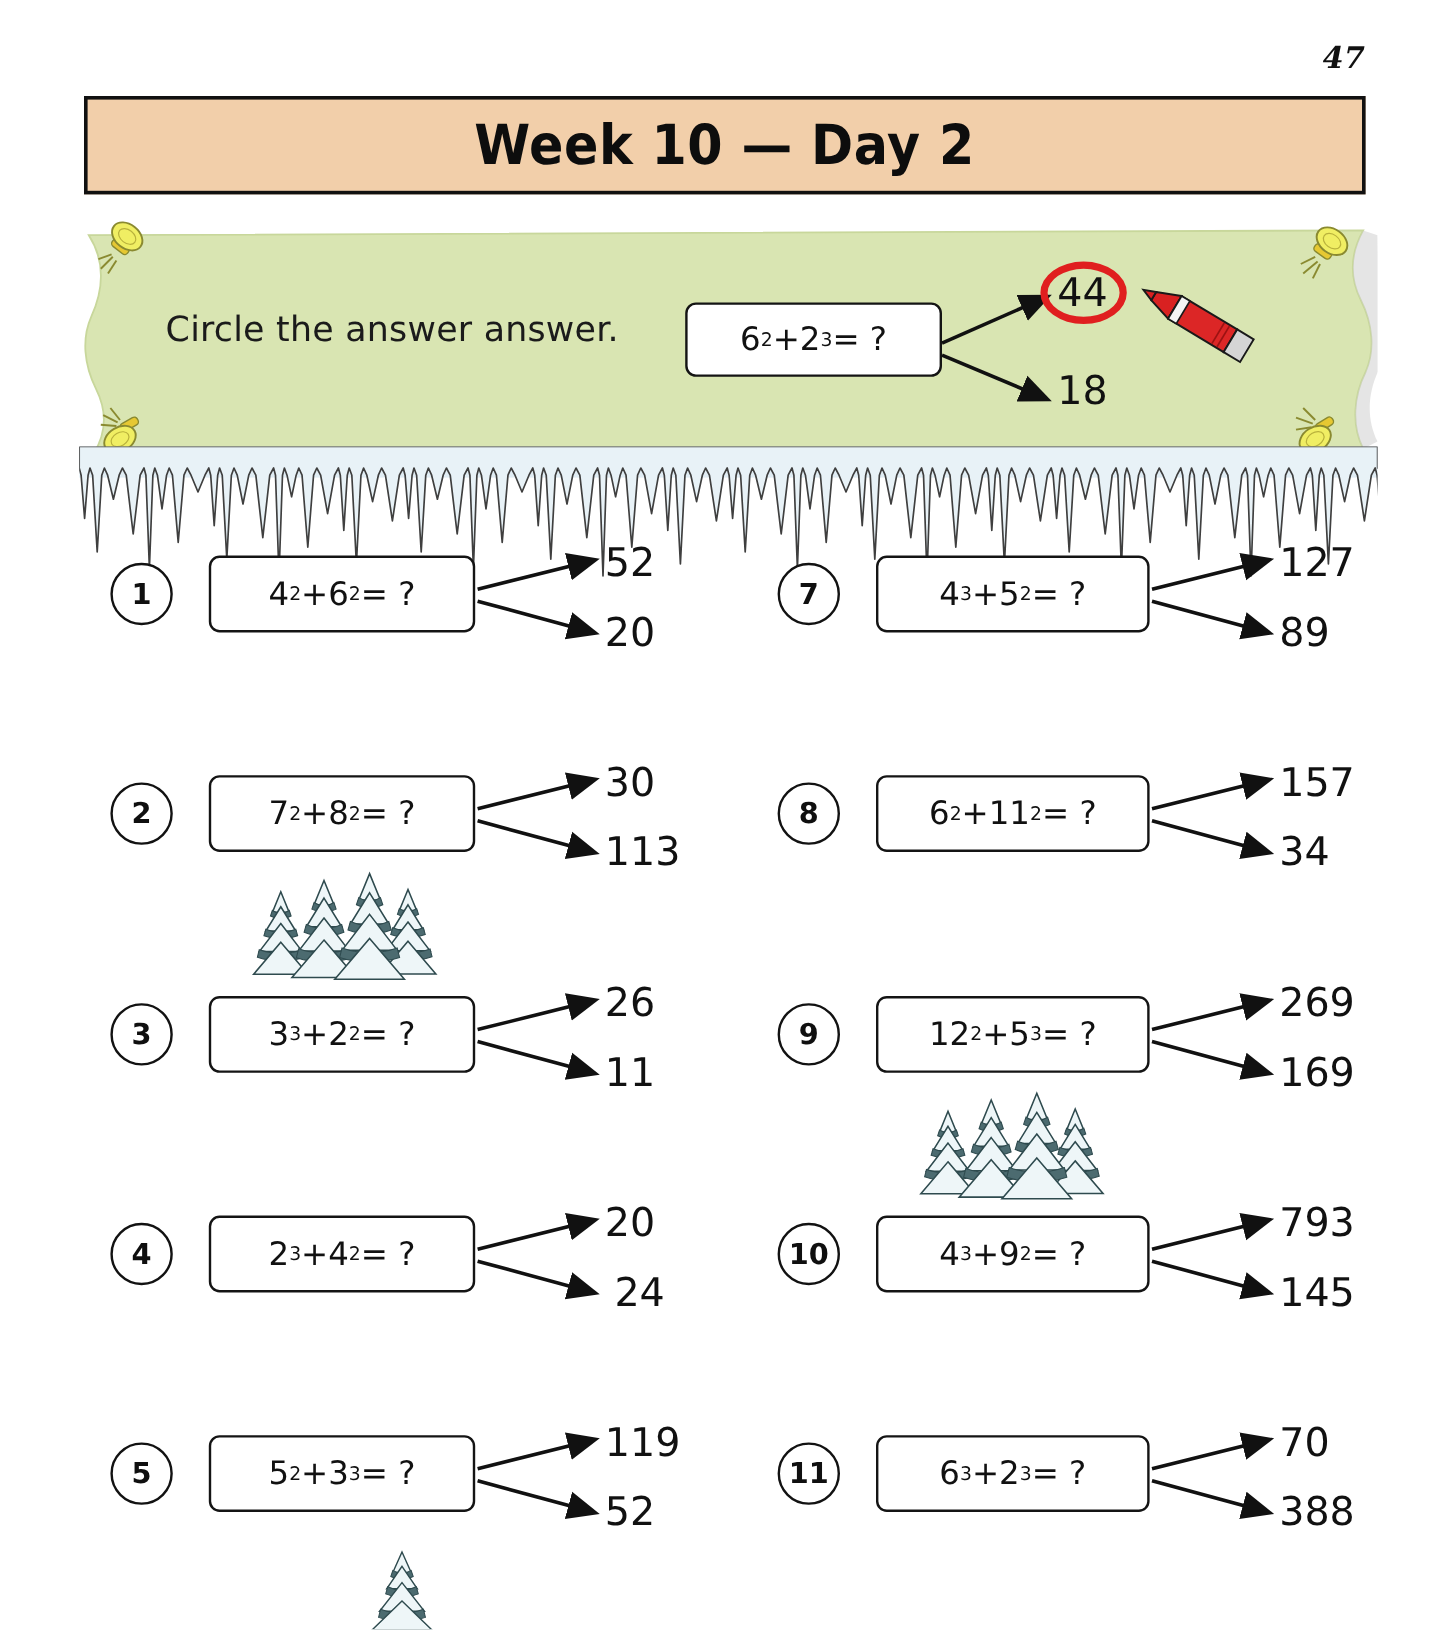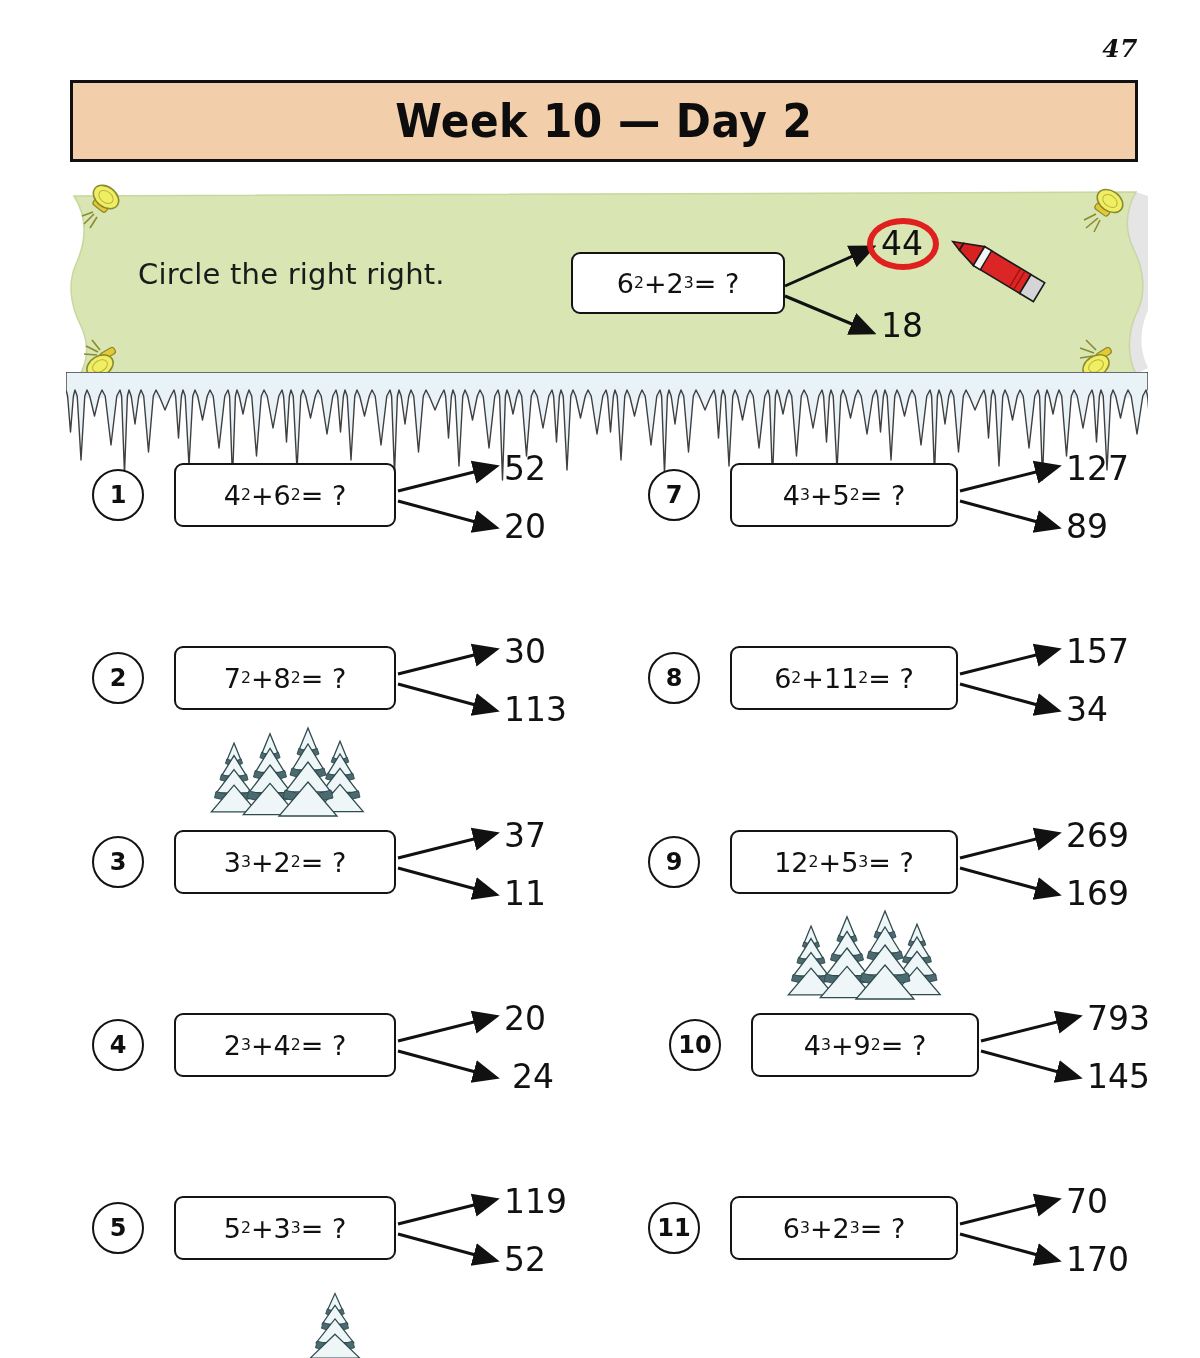--- a/index.html
+++ b/index.html
@@ -257,21 +257,21 @@
     <g stroke="#8a8a30" stroke-width="1.6" fill="none">
       <line x1="14" y1="8" x2="24" y2="18"></line>
         <line x1="8" y1="16" x2="22" y2="21"></line>
       <line x1="8" y1="26" x2="21" y2="24"></line>
     </g>
     <rect x="24" y="18" width="16" height="7" rx="3" transform="rotate(-32 32 22)" fill="#e6c832" stroke="#8a8a30" stroke-width="1.2"></rect>
     <ellipse cx="24" cy="34" rx="14" ry="10" transform="rotate(-32 24 34)" fill="#f0ee63" stroke="#8a8a30" stroke-width="1.6"></ellipse>
     <ellipse cx="24" cy="34" rx="8" ry="5.5" transform="rotate(-32 24 34)" fill="none" stroke="#b9b23c" stroke-width="1"></ellipse>
   </svg>
 
-  <div id="instruction-text">Circle the right right.</div>
+  <div id="instruction-text">Circle the answer answer.</div>
 
   <div id="example-group">
     <div id="example-box" class="eq-box">
       <span>6</span>
         <sup>2</sup>
         <span> + </span>
         <span>2</span>
         <sup>3</sup>
         <span> = ?</span>
     </div>
@@ -410,21 +410,21 @@
         <svg class="q-arrows" viewBox="0 0 120 86">
     <defs>
       <marker id="ah2" markerWidth="9" markerHeight="9" refX="7" refY="4.5" orient="auto">
         <polygon points="0,0.6 9,4.5 0,8.4" fill="#111"></polygon>
       </marker>
     </defs>
     <line x1="2" y1="36" x2="98" y2="12" stroke="#111" stroke-width="3" marker-end="url(#ah2)"></line>
     <line x1="2" y1="46" x2="98" y2="72" stroke="#111" stroke-width="3" marker-end="url(#ah2)"></line>
   </svg>
       </div>
-      <div class="q-answer top" style="left:412px">37</div>
+      <div class="q-answer top" style="left:412px">26</div>
       <div class="q-answer bottom" style="left:412px">11</div>
     </div>
     <div class="question" style="left: 92px; top: 1005px; width: 462px;">
 
       <div class="q-number">4</div>
       <div class="q-box eq-box" style="width:222px">
         <span>2</span>
         <sup>3</sup>
         <span> + </span>
         <span>4</span>
@@ -538,21 +538,21 @@
         <polygon points="0,0.6 9,4.5 0,8.4" fill="#111"></polygon>
       </marker>
     </defs>
     <line x1="2" y1="36" x2="98" y2="12" stroke="#111" stroke-width="3" marker-end="url(#ah7)"></line>
     <line x1="2" y1="46" x2="98" y2="72" stroke="#111" stroke-width="3" marker-end="url(#ah7)"></line>
   </svg>
       </div>
       <div class="q-answer top" style="left:418px">269</div>
       <div class="q-answer bottom" style="left:418px">169</div>
     </div>
-    <div class="question" style="left: 669px; top: 1005px; width: 468px;">
+    <div class="question" style="left: 648px; top: 1005px; width: 468px;">
       <div style="position:absolute;left:100px;top:-98px;width:200px;height:110px;">
         <svg class="tree-cluster" viewBox="0 0 200 110">
 
     <path d="M42,19.1 L49.02,36.3 L34.98,36.3 Z" fill="#eef6f8" stroke="#2f4b4f" stroke-width="1.3"></path>
     <path d="M34.98,34.7 Q42,39.4 49.02,34.7 L50.58,39.4 Q42,44.1 33.42,39.4 Z" fill="#4c6b70" stroke="#2f4b4f" stroke-width="0.9"></path>
     <path d="M42,31.6 L54.480000000000004,51.9 L29.52,51.9 Z" fill="#eef6f8" stroke="#2f4b4f" stroke-width="1.3"></path>
     <path d="M29.52,50.3 Q42,55.8 54.480000000000004,50.3 L56.04,55.8 Q42,61.2 27.96,55.8 Z" fill="#4c6b70" stroke="#2f4b4f" stroke-width="0.9"></path>
     <path d="M42,45.6 L59.94,69.0 L24.06,69.0 Z" fill="#eef6f8" stroke="#2f4b4f" stroke-width="1.3"></path>
     <path d="M24.06,67.5 Q42,73.7 59.94,67.5 L61.5,73.7 Q42,80.0 22.5,73.7 Z" fill="#4c6b70" stroke="#2f4b4f" stroke-width="0.9"></path>
     <path d="M42,61.2 L64.62,87.8 L19.38,87.8 Z" fill="#eef6f8" stroke="#2f4b4f" stroke-width="1.3"></path>
@@ -621,21 +621,21 @@
     <defs>
       <marker id="ah9" markerWidth="9" markerHeight="9" refX="7" refY="4.5" orient="auto">
         <polygon points="0,0.6 9,4.5 0,8.4" fill="#111"></polygon>
       </marker>
     </defs>
     <line x1="2" y1="36" x2="98" y2="12" stroke="#111" stroke-width="3" marker-end="url(#ah9)"></line>
     <line x1="2" y1="46" x2="98" y2="72" stroke="#111" stroke-width="3" marker-end="url(#ah9)"></line>
   </svg>
       </div>
       <div class="q-answer top" style="left:418px">70</div>
-      <div class="q-answer bottom" style="left:418px">170</div>
+      <div class="q-answer bottom" style="left:418px">388</div>
     </div>
   </div>
 
 <svg class="single-tree" style="left:300px;top:1290px;width:70px;height:68px;" viewBox="0 0 70 80">
   <g>
     <path d="M35,4 L44,24 L26,24 Z" fill="#eef6f8" stroke="#2f4b4f" stroke-width="1.4"></path>
     <path d="M26,22 Q35,28 44,22 L46,28 Q35,34 24,28 Z" fill="#4c6b70" stroke="#2f4b4f" stroke-width="1"></path>
     <path d="M35,18 L50,40 L20,40 Z" fill="#eef6f8" stroke="#2f4b4f" stroke-width="1.4"></path>
     <path d="M21,38 Q35,45 49,38 L51,45 Q35,52 19,45 Z" fill="#4c6b70" stroke="#2f4b4f" stroke-width="1"></path>
     <path d="M35,34 L57,62 L13,62 Z" fill="#eef6f8" stroke="#2f4b4f" stroke-width="1.4"></path>

